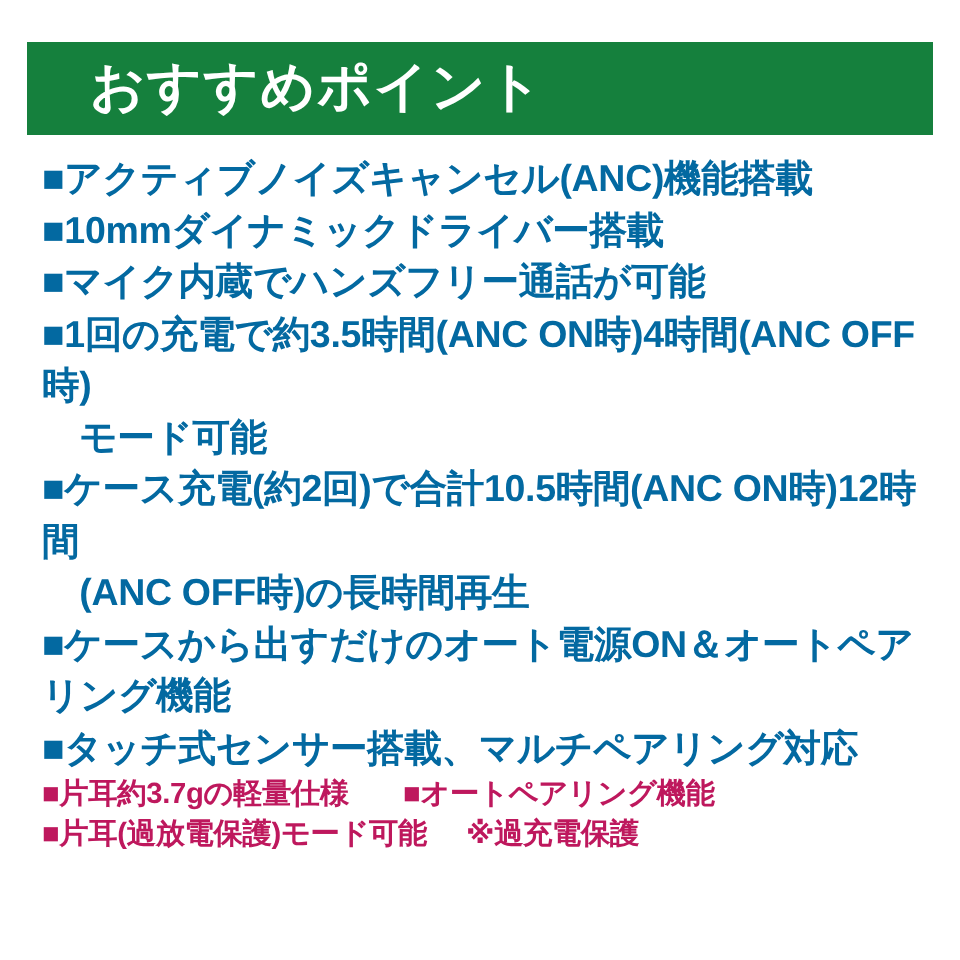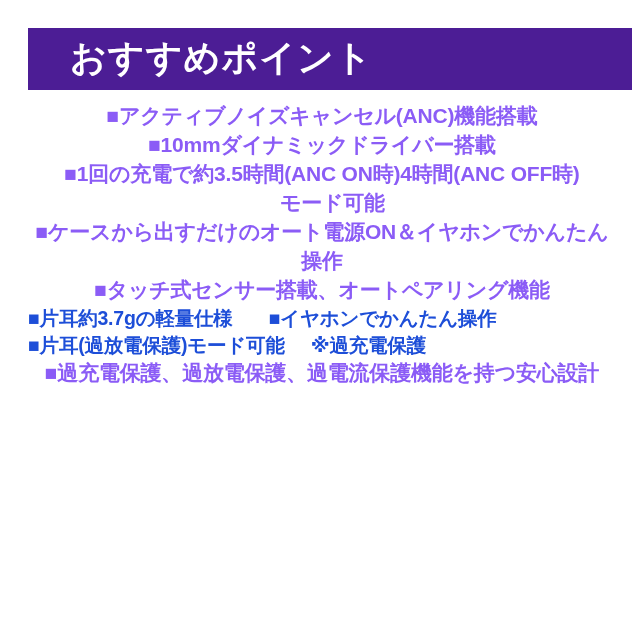--- a/index.html
+++ b/index.html
@@ -14,50 +14,49 @@
     overflow: hidden;
   }
   .page {
     position: relative;
     width: 640px;
     height: 640px;
     box-sizing: border-box;
     padding: 28px 18px 0 18px;
   }
   .headline-bar {
-    background: #4c1d95;
+    background: #15803d;
     color: #ffffff;
     font-size: 36px;
     font-weight: bold;
     line-height: 1.0;
     padding: 12px 0 14px 42px;
     letter-spacing: 1px;
     box-sizing: border-box;
     width: 604px;
-    margin-left: 10px;
+    margin-left: 0;
   }
   .features {
     margin-top: 12px;
     padding: 0 6px 0 10px;
   }
   .feature {
     display: block;
-    color: #8b5cf6;
-    font-size: 21px;
+    color: #0369a1;
+    font-size: 25px;
     font-weight: bold;
     line-height: 1.38;
     letter-spacing: -0.2px;
     white-space: pre-wrap;
-    text-align: center;
   }
   .two-col {
     display: flex;
     justify-content: flex-start;
     align-items: baseline;
-    color: #1d4ed8;
+    color: #be185d;
     font-size: 19.5px;
     font-weight: bold;
     line-height: 1.38;
     letter-spacing: -0.2px;
   }
   .two-col .col-a {
     flex: 0 0 auto;
   }
   .two-col .col-b {
     flex: 0 0 auto;
@@ -69,34 +68,36 @@
 <body>
 
 <div class="page">
 
   <div class="headline-bar">おすすめポイント</div>
 
   <div class="features">
 
     <div class="feature">■アクティブノイズキャンセル(ANC)機能搭載</div>
     <div class="feature">■10mmダイナミックドライバー搭載</div>
+    <div class="feature">■マイク内蔵でハンズフリー通話が可能</div>
     <div class="feature">■1回の充電で約3.5時間(ANC ON時)4時間(ANC OFF時)
 　モード可能</div>
-    <div class="feature">■ケースから出すだけのオート電源ON＆イヤホンでかんたん操作</div>
-    <div class="feature">■タッチ式センサー搭載、オートペアリング機能</div>
+    <div class="feature">■ケース充電(約2回)で合計10.5時間(ANC ON時)12時間
+　(ANC OFF時)の長時間再生</div>
+    <div class="feature">■ケースから出すだけのオート電源ON＆オートペアリング機能</div>
+    <div class="feature">■タッチ式センサー搭載、マルチペアリング対応</div>
 
     <div class="two-col">
       <span class="col-a">■片耳約3.7gの軽量仕様</span>
       <span class="gap-wide"></span>
-      <span class="col-b">■イヤホンでかんたん操作</span>
+      <span class="col-b">■オートペアリング機能</span>
     </div>
 
     <div class="two-col">
       <span class="col-a">■片耳(過放電保護)モード可能</span>
       <span class="gap-mid"></span>
       <span class="col-b">※過充電保護</span>
     </div>
 
 
-    <div class="feature">■過充電保護、過放電保護、過電流保護機能を持つ安心設計</div>
 
   </div>
 </div>
 
 </body></html>

